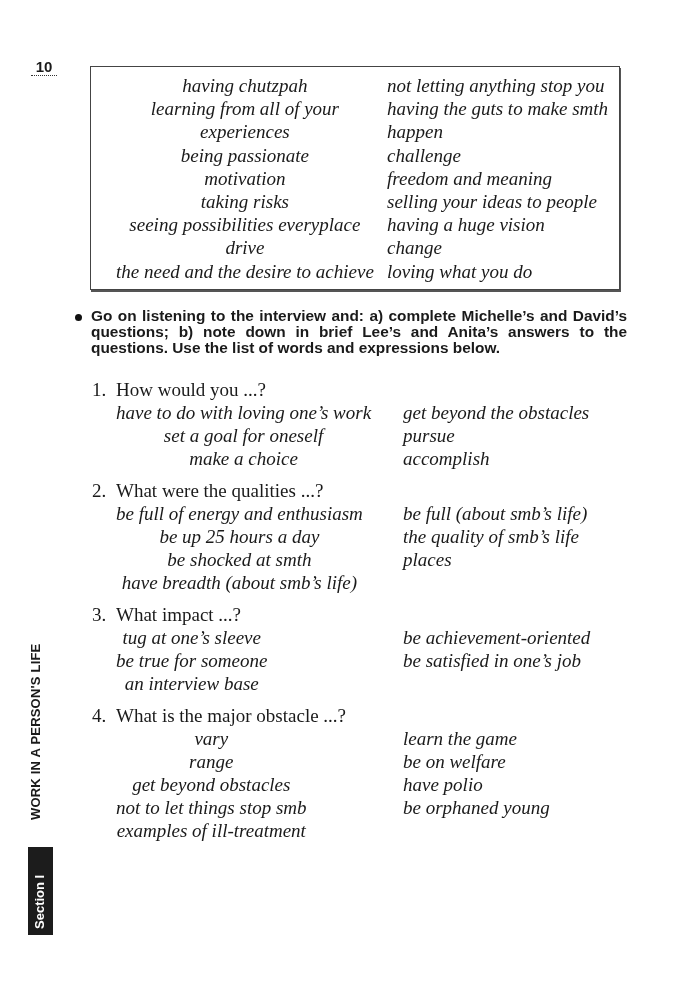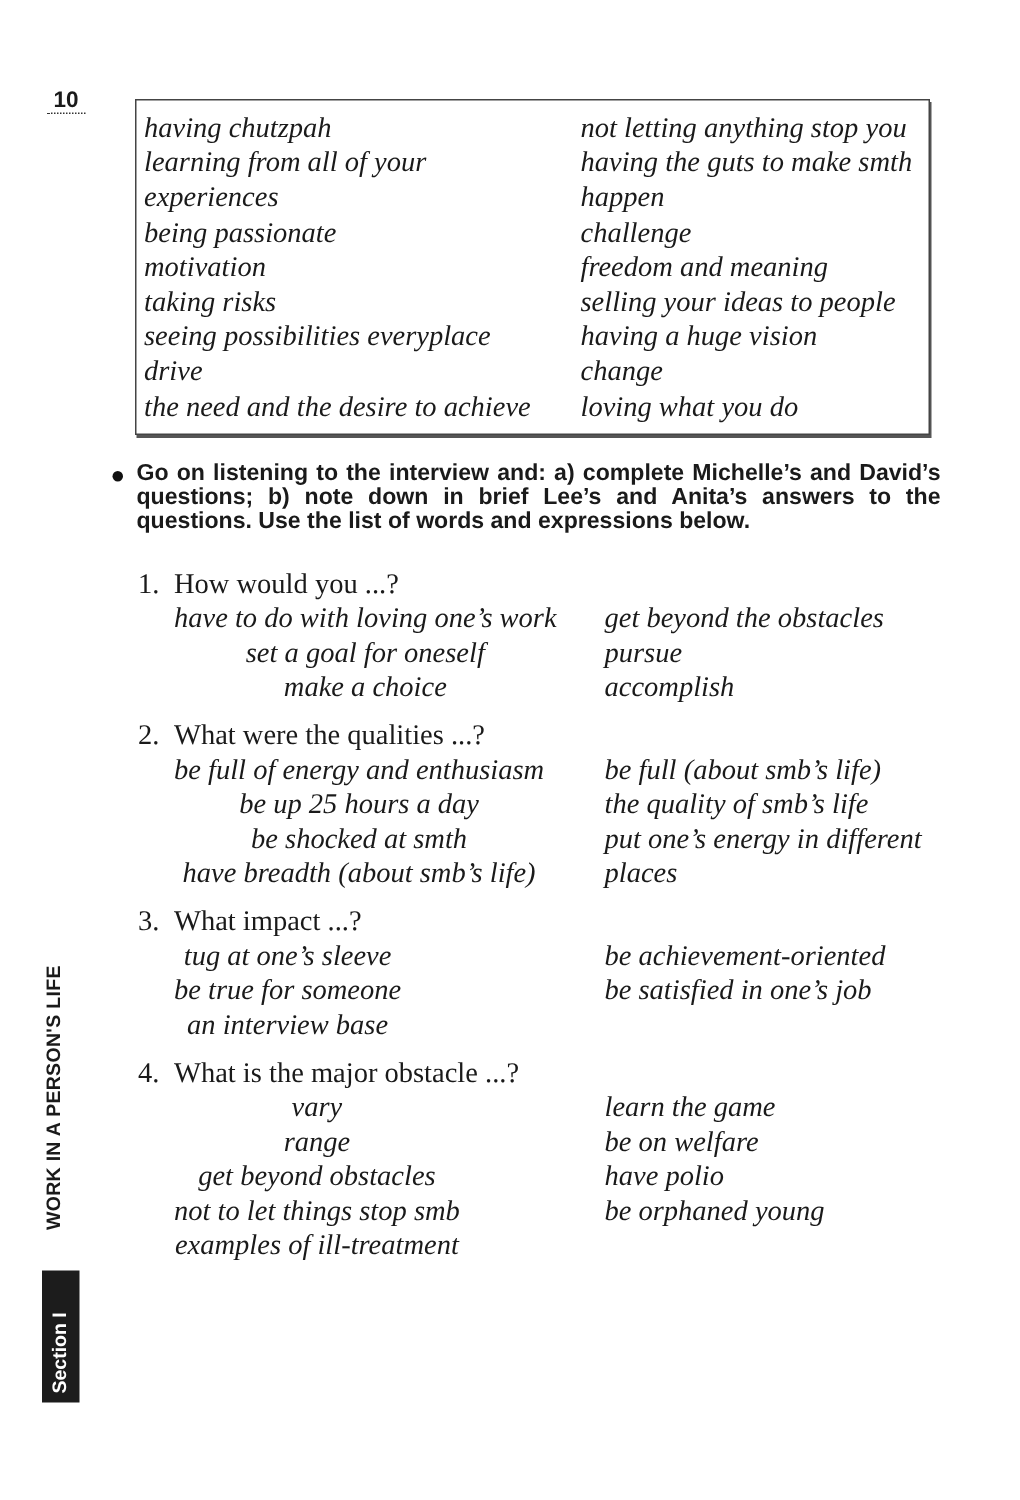--- a/index.html
+++ b/index.html
@@ -4,21 +4,21 @@
 <style>
   html, body { margin:0; padding:0; background:#ffffff; }
   body { width:680px; height:1000px; position:relative; overflow:hidden; color:#1a1a1a; }
 
   .page-number { position:absolute; left:31px; top:60px; width:26px; font-size:15px; font-weight:bold; text-align:center;
     font-family:"Liberation Sans", sans-serif; border-bottom:1px dotted #333; padding-bottom:1px; line-height:14px; }
 
   .vocab-box { position:absolute; left:90px; top:66px; width:530px; height:224px; border:1.5px solid #444;
     box-shadow: 1px 2px 0 #555; box-sizing:border-box; }
   .vocab-col { position:absolute; top:7px; font-family:"Liberation Serif", serif; font-style:italic; font-size:19px; line-height:23.2px; }
-  .vocab-col.left { left:5px; }
+  .vocab-col.left { left:25px;text-align:center; }
   .vocab-col.right { left:296px; }
   .vocab-col div { white-space:nowrap; }
 
   .instruction { position:absolute; left:75px; top:308px; width:552px; font-family:"Liberation Sans", sans-serif;
     font-weight:bold; font-size:15.4px; line-height:16px; text-align:justify; }
   .instruction .bullet { position:absolute; left:0; top:6px; width:7px; height:7px; border-radius:50%; background:#111; }
   .instruction p { margin:0 0 0 16px; }
 
   .question { position:absolute; left:92px; font-family:"Liberation Serif", serif; }
   .question .q-title { font-size:19px; line-height:23px; white-space:nowrap; }
@@ -91,21 +91,20 @@
   <div class="cols">
     <div class="col l">
       <div>be full of energy and enthusiasm</div>
       <div>be up 25 hours a day</div>
       <div>be shocked at smth</div>
       <div>have breadth (about smb’s life)</div>
     </div>
     <div class="col r">
       <div>be full (about smb’s life)</div>
       <div>the quality of smb’s life</div>
-      <div>put one’s energy in different</div>
       <div>places</div>
     </div>
   </div>
 </div>
 
 <div class="question" style="top:603px;">
   <div class="q-title"><span class="q-num">3.</span><span>What impact ...?</span></div>
   <div class="cols">
     <div class="col l">
       <div>tug at one’s sleeve</div>

